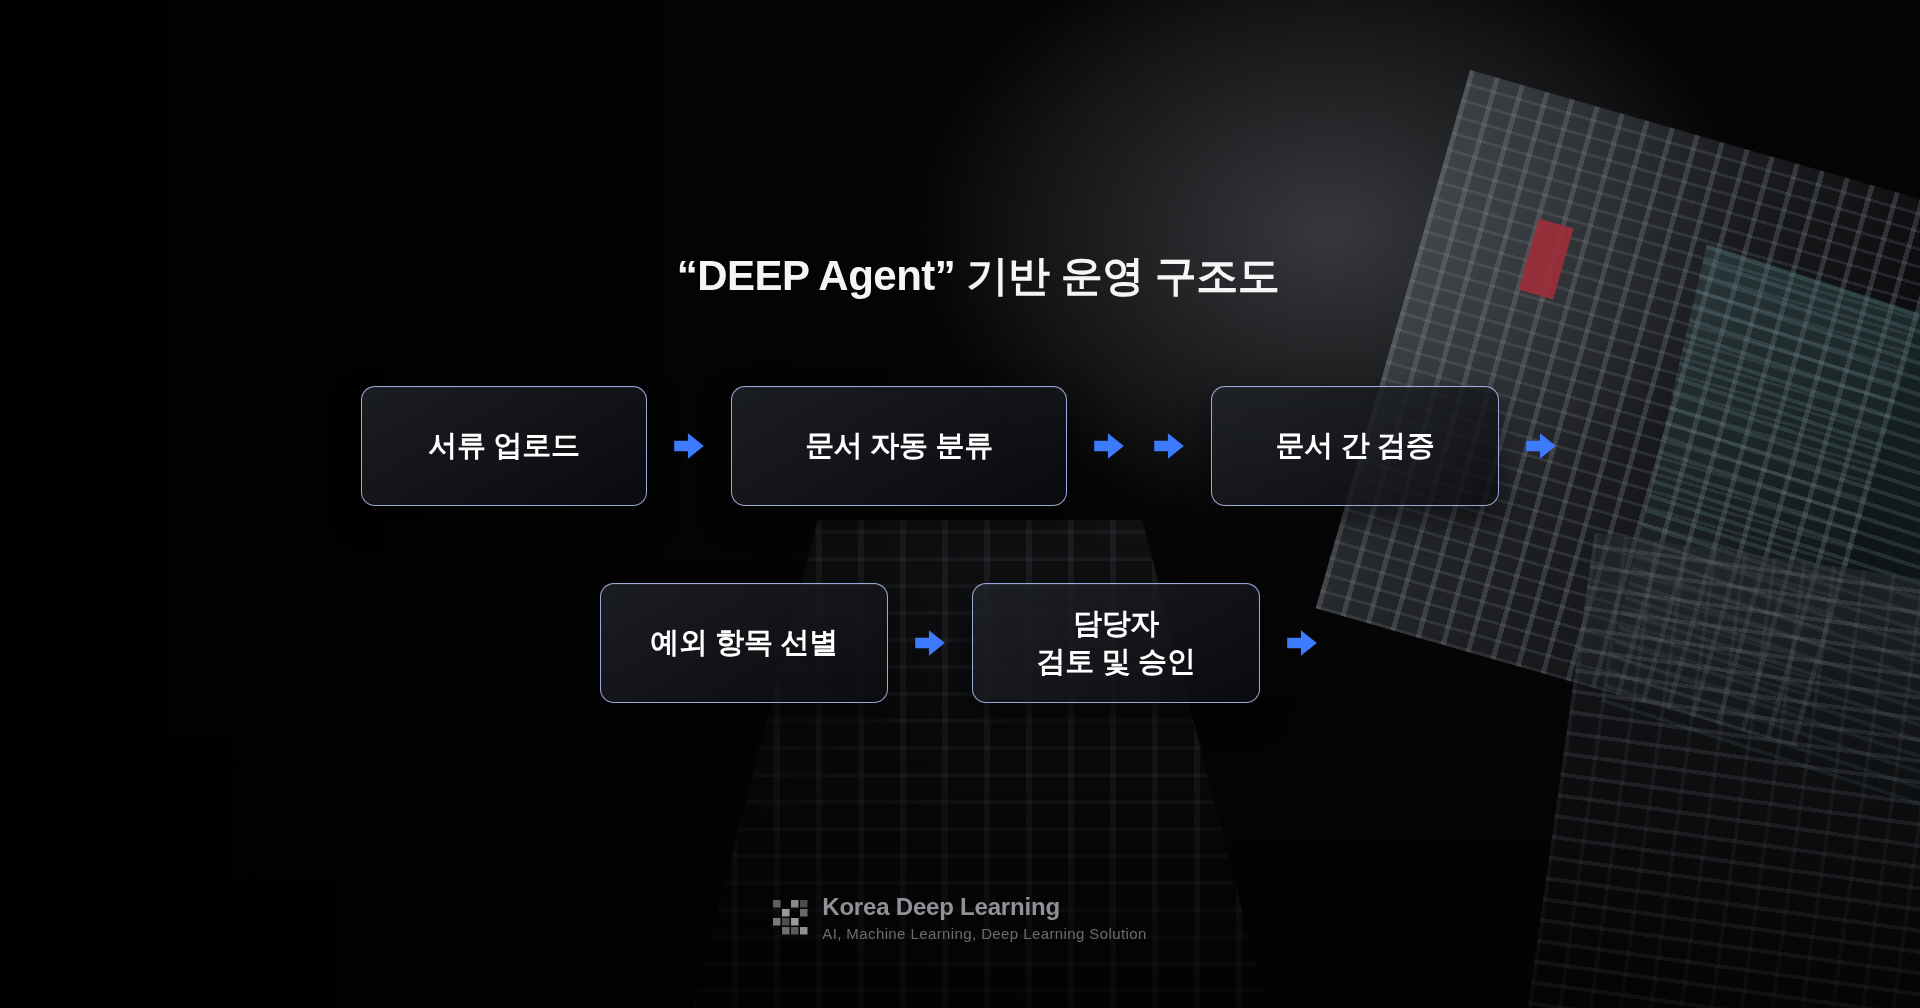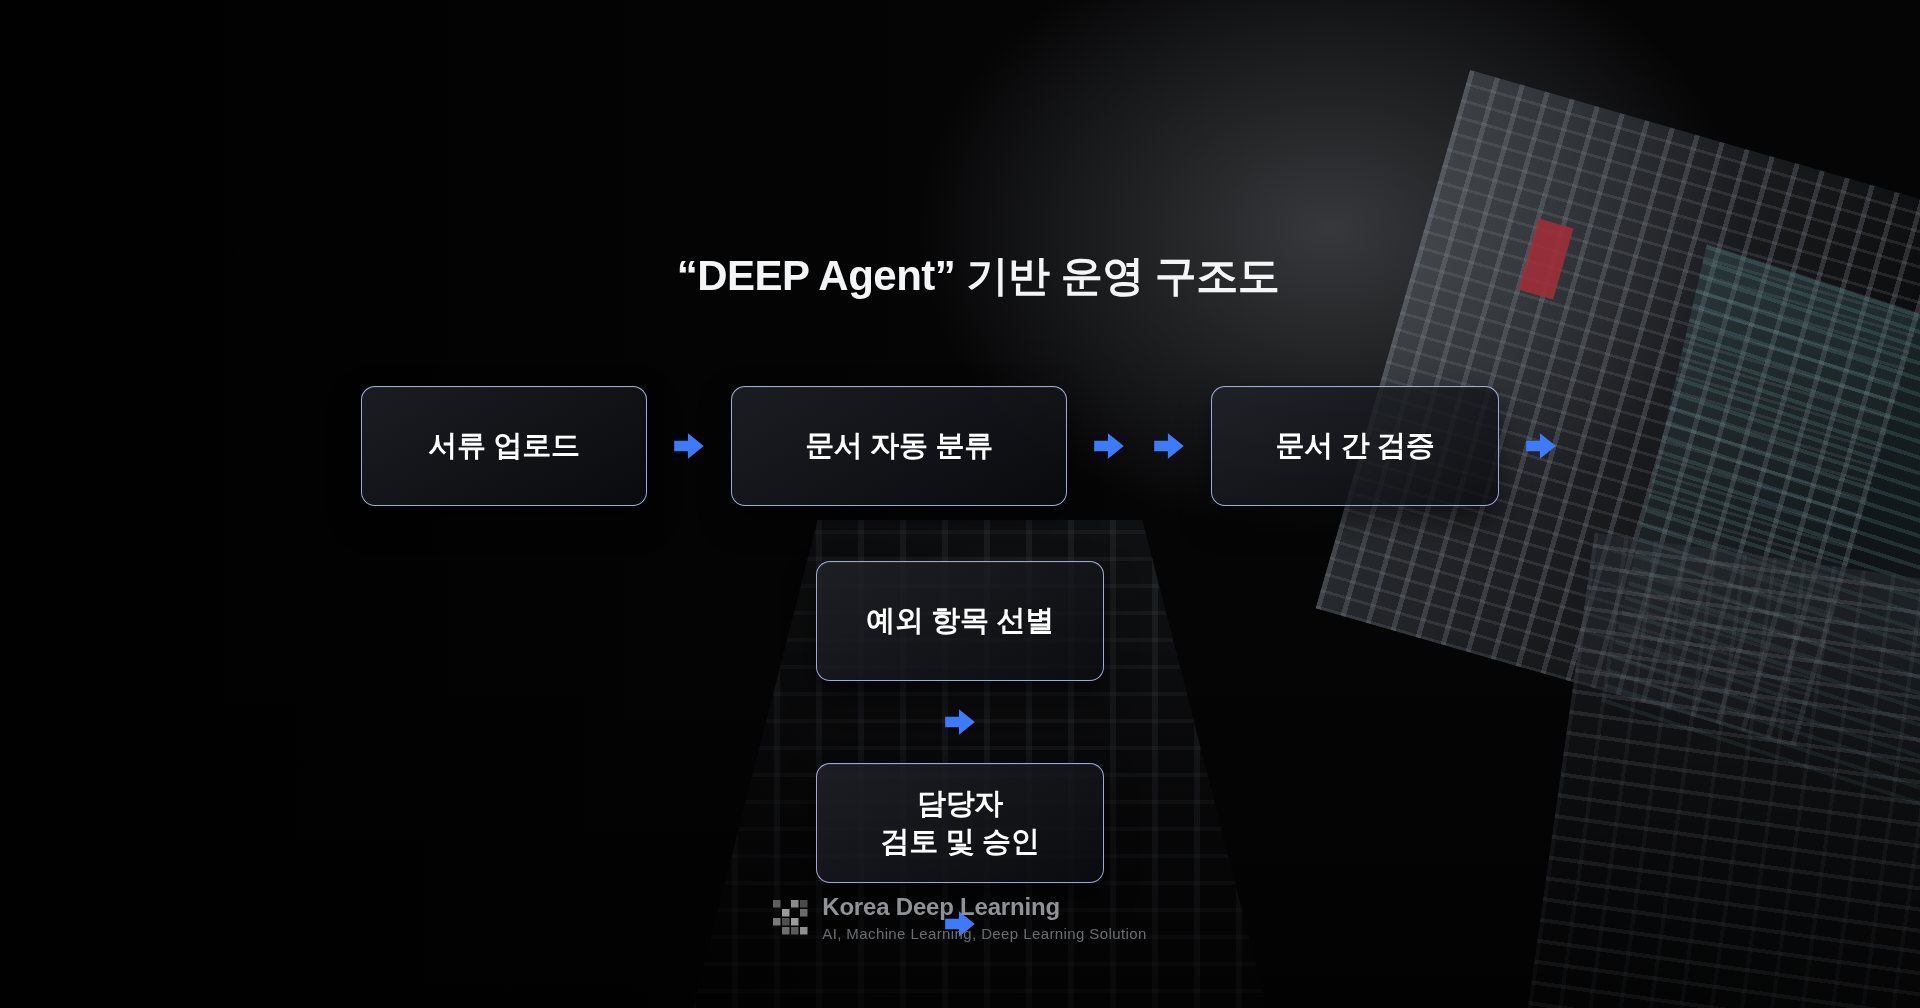--- a/index.html
+++ b/index.html
@@ -80,21 +80,21 @@
     font-weight: 800;
     letter-spacing: -0.5px;
   }
 
   .flow-row {
     position: absolute; left: 0; right: 0;
     display: flex; align-items: center; justify-content: center;
     gap: 24px;
   }
   .flow-row.row1 { top: 386px; }
-  .flow-row.row2 { top: 561px; flex-direction: column; }
+  .flow-row.row2 { top: 583px; }
 
   .flow-box {
     height: 120px;
     box-sizing: border-box;
     display: flex; align-items: center; justify-content: center;
     border: 1.6px solid rgba(169,182,232,0.92);
     border-radius: 14px;
     background: linear-gradient(150deg, rgba(32,35,42,0.82), rgba(12,13,16,0.82));
     box-shadow: 0 14px 30px rgba(0,0,0,0.55), inset 0 1px 0 rgba(255,255,255,0.06);
   }

